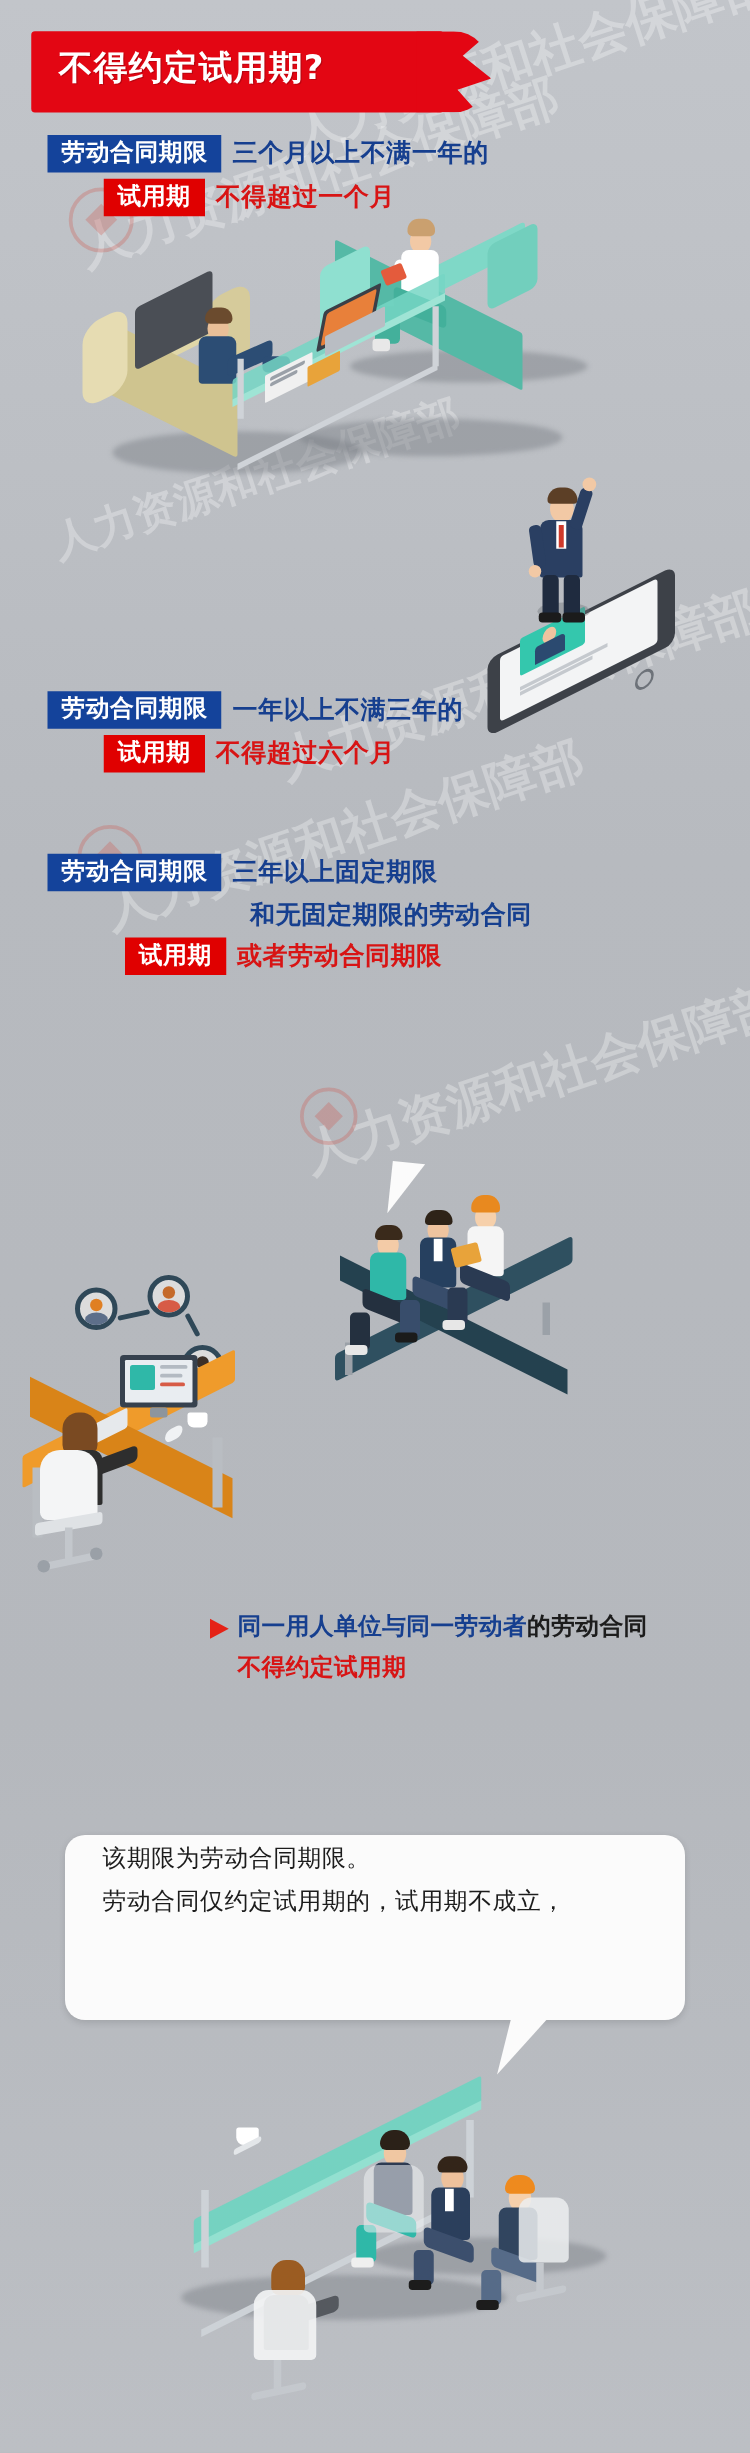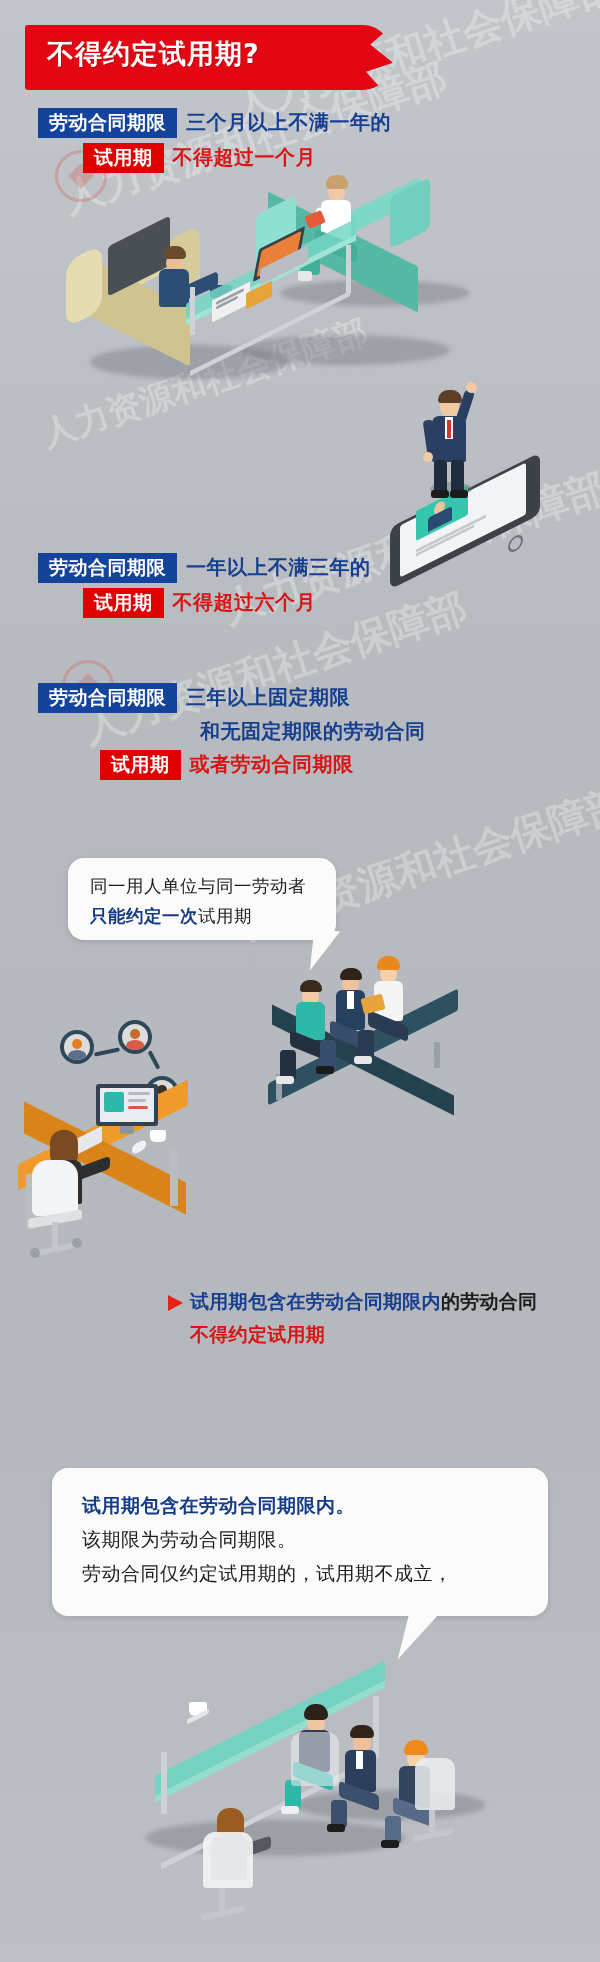--- a/index.html
+++ b/index.html
@@ -301,26 +301,20 @@
       <span class="badge blue">劳动合同期限</span>
       <span class="val blue">三年以上固定期限</span>
     </div>
     <div class="sub-line" style="margin-left:162px;">和无固定期限的劳动合同</div>
     <div class="row" style="margin-left:62px;">
       <span class="badge red">试用期</span>
       <span class="val red">或者劳动合同期限</span>
     </div>
   </div>
 
-  <div class="bubble" style="left:68px;top:858px;width:268px;height:82px;">
-    <div class="b-line" style="padding:13px 0 0 22px;">同一用人单位与同一劳动者</div>
-    <div class="b-line" style="padding:0 0 0 22px;">
-      <span class="hl">只能约定一次</span><span>试用期</span>
-    </div>
-  </div>
   <div style="position:absolute;left:312px;top:930px;width:0;height:0;border-left:26px solid #fbfbfb;border-bottom:42px solid transparent;transform:rotate(6deg);"></div>
 
   <div class="ill" style="left:258px;top:958px;width:290px;height:170px;">
 
     <div class="shape" style="left:10px;top:78px;width:190px;height:22px;background:#2f5060;transform:skewY(-26.57deg);border-radius:3px;"></div>
     <div class="shape" style="left:14px;top:92px;width:182px;height:20px;background:#24414f;transform:skewY(26.57deg);"></div>
     <div class="shape" style="left:18px;top:116px;width:6px;height:26px;background:#9ba1a8;"></div>
     <div class="shape" style="left:176px;top:84px;width:6px;height:26px;background:#9ba1a8;"></div>
 
     <div class="head" style="left:44px;top:28px;width:17px;height:20px;background:#f3cba7;"></div>
@@ -391,28 +385,27 @@
     <div class="shape" style="left:42px;top:212px;width:6px;height:26px;background:#c3c7cc;"></div>
     <div class="shape" style="left:22px;top:236px;width:48px;height:6px;background:#c3c7cc;border-radius:3px;transform:skewY(-12deg);"></div>
     <div class="shape" style="left:20px;top:238px;width:10px;height:10px;background:#9aa0a7;border-radius:50%;"></div>
     <div class="shape" style="left:62px;top:228px;width:10px;height:10px;background:#9aa0a7;border-radius:50%;"></div>
   </div>
 
   <div class="arrow-list" style="left:168px;top:1288px;width:420px;">
     <div class="a-row">
       <div class="arrow"></div>
       <div class="a-text">
-        <span class="b">试用期包含在劳动合同期限内</span><span>的劳动合同</span>
+        <span class="b">同一用人单位与同一劳动者</span><span>的劳动合同</span>
       </div>
     </div>
     <div class="a-text redline">不得约定试用期</div>
   </div>
 
   <div class="bubble" style="left:52px;top:1468px;width:496px;height:148px;">
-    <div class="b-line strong" style="padding:22px 0 0 30px;font-size:19px;">试用期包含在劳动合同期限内。</div>
     <div class="b-line" style="padding:4px 0 0 30px;font-size:19px;">该期限为劳动合同期限。</div>
     <div class="b-line" style="padding:4px 0 0 30px;font-size:19px;">劳动合同仅约定试用期的，试用期不成立，</div>
   </div>
   <div style="position:absolute;left:404px;top:1608px;width:0;height:0;border-left:30px solid #fbfbfb;border-bottom:56px solid transparent;transform:rotate(14deg);"></div>
 
   <div class="ill" style="left:115px;top:1640px;width:420px;height:300px;">
 
     <div class="s1-shadow" style="left:30px;top:180px;width:260px;height:36px;"></div>
     <div class="s1-shadow" style="left:180px;top:150px;width:190px;height:30px;"></div>
 

